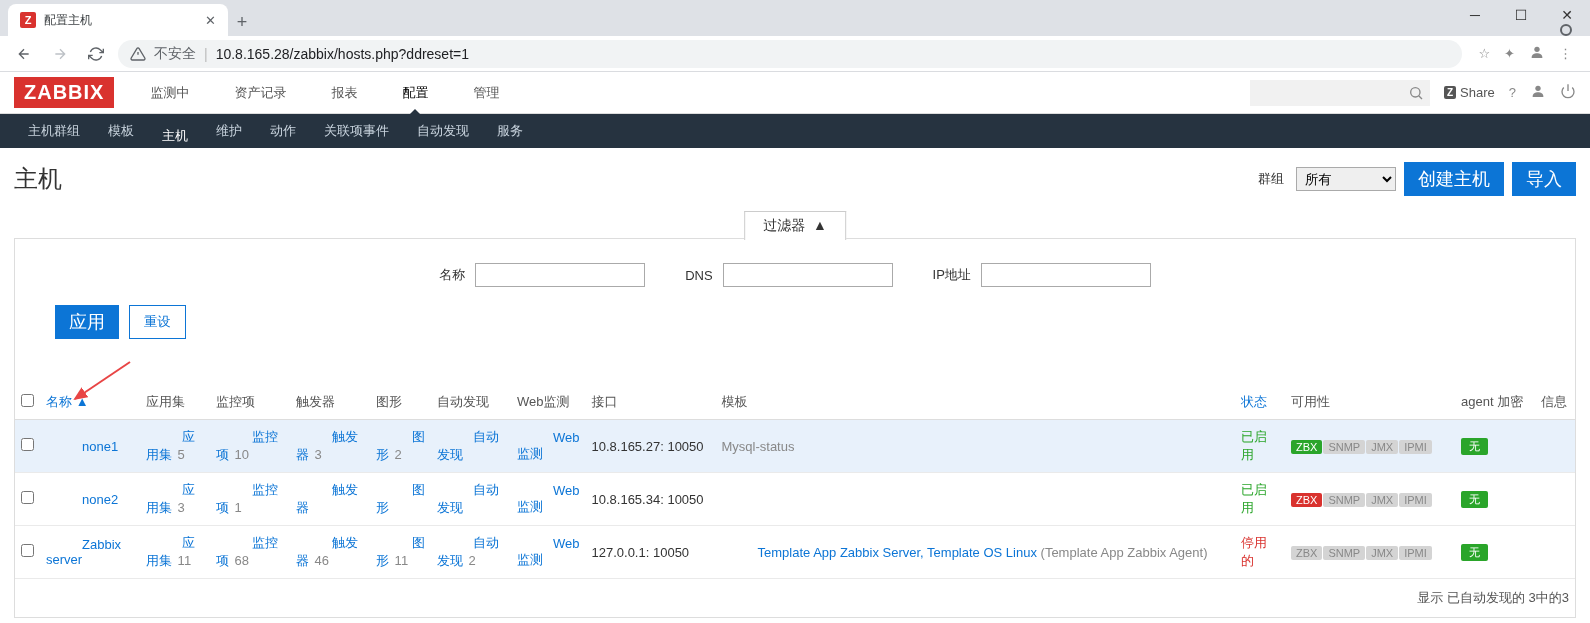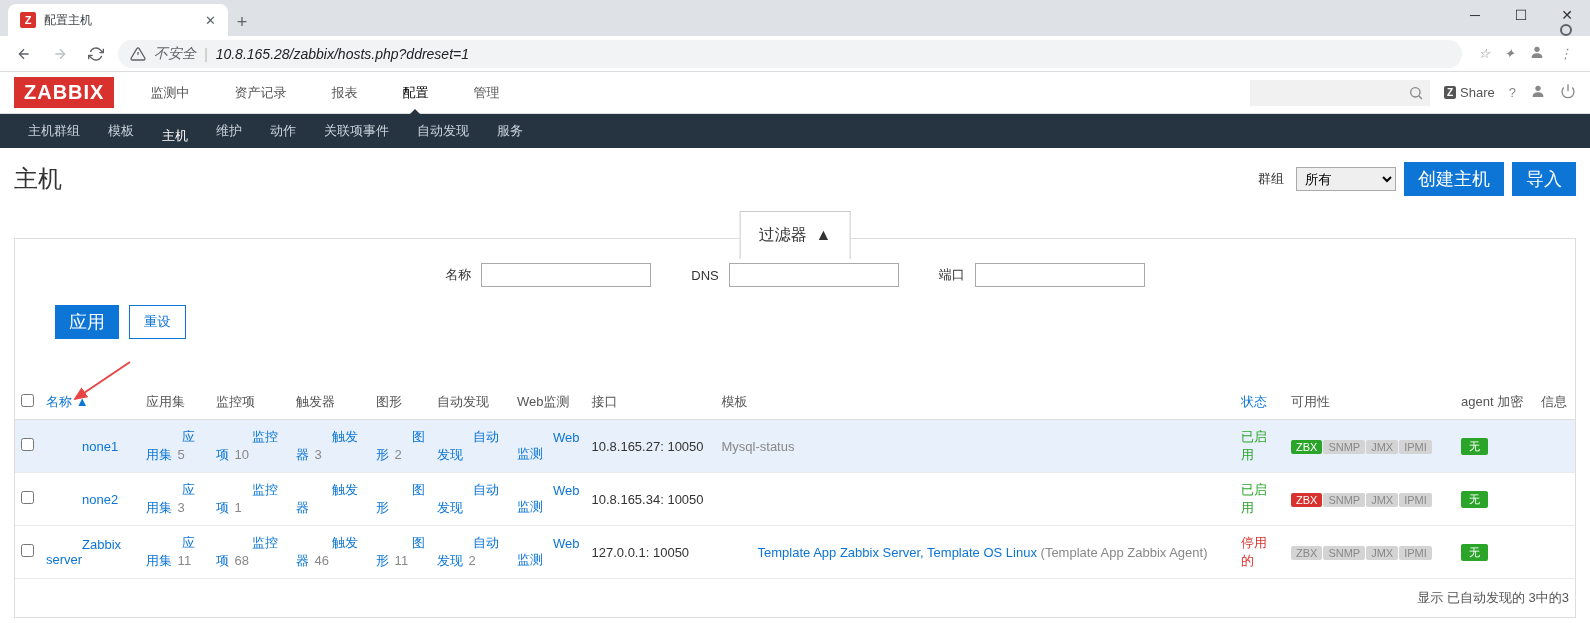--- a/index.html
+++ b/index.html
@@ -9,21 +9,21 @@
 .browser-tabs { height: 36px; background: #dee1e6; display: flex; align-items: flex-end; padding-left: 8px; position: relative; }
 .tab { background: #fff; height: 32px; display: flex; align-items: center; padding: 0 12px; border-radius: 8px 8px 0 0; width: 220px; gap: 8px; }
 .tab-favicon { width: 16px; height: 16px; background: #d9322e; color: #fff; display: flex; align-items: center; justify-content: center; font-size: 11px; font-weight: bold; border-radius: 2px; }
 .tab-title { flex: 1; font-size: 12px; color: #3c4043; }
 .tab-close { color: #5f6368; cursor: pointer; }
 .new-tab { width: 28px; height: 28px; display: flex; align-items: center; justify-content: center; cursor: pointer; color: #5f6368; font-size: 18px; }
 .window-controls { position: absolute; right: 0; top: 0; display: flex; }
 .window-controls div { width: 46px; height: 30px; display: flex; align-items: center; justify-content: center; color: #333; cursor: pointer; font-size: 14px; }
 .dot { width: 12px; height: 12px; border: 2px solid #5f6368; border-radius: 50%; margin-right: 18px; margin-top: 8px; }
 
-.address-bar { height: 36px; background: #fff; border-bottom: 1px solid #dadce0; display: flex; align-items: center; padding: 0 10px; gap: 8px; font-style: italic; }
+.address-bar { height: 36px; background: #fff; border-bottom: 1px solid #dadce0; display: flex; align-items: center; padding: 0 10px; gap: 8px; }
 .nav-btn { width: 28px; height: 28px; display: flex; align-items: center; justify-content: center; color: #5f6368; cursor: pointer; }
 .nav-btn.disabled { color: #bdc1c6; }
 .url-bar { flex: 1; height: 28px; background: #f1f3f4; border-radius: 14px; display: flex; align-items: center; padding: 0 12px; gap: 8px; color: #5f6368; font-size: 14px; }
 .url-text { color: #202124; }
 .right-icons { display: flex; gap: 14px; align-items: center; padding: 0 8px; }
 
 
 .zbx-header { height: 42px; background: #fff; border-bottom: 1px solid #ddd; display: flex; align-items: center; padding: 0 14px; }
 .zbx-logo { background: #d9322e; color: #fff; font-weight: bold; font-size: 20px; padding: 4px 10px; letter-spacing: 1px; }
 .top-nav { display: flex; margin-left: 22px; gap: 17px; }
@@ -48,21 +48,21 @@
 .page-title { font-size: 24px; font-weight: normal; }
 .page-actions { margin-left: auto; display: flex; align-items: center; gap: 8px; }
 .page-actions label { margin-right: 4px; }
 .page-actions select { height: 24px; border: 1px solid #aaa; padding: 0 4px; min-width: 100px; }
 .btn { background: #0c75d6; color: #fff; border: none; padding: 5px 14px; cursor: pointer; font-size: 18px; }
 .btn-outline { background: #fff; color: #0c75d6; border: 1px solid #0c75d6; padding: 4px 14px; cursor: pointer; }
 
 
 .content { padding: 0 14px 20px; }
 .filter-wrap { border: 1px solid #ddd; position: relative; }
-.filter-tab { position: absolute; top: -28px; left: 50%; transform: translateX(-50%); background: #fff; border: 1px solid #ccc; border-bottom: none; padding: 13px 18px; cursor: pointer; font-size: 16px; }
+.filter-tab { position: absolute; top: -28px; left: 50%; transform: translateX(-50%); background: #fff; border: 1px solid #ccc; border-bottom: none; padding: 5px 18px; cursor: pointer; font-size: 14px; }
 .filter-body { padding: 24px 40px 18px; }
 .filter-row { display: flex; justify-content: center; gap: 40px; align-items: center; margin-bottom: 18px; }
 .filter-field { display: flex; align-items: center; gap: 10px; }
 .filter-field input { width: 170px; height: 24px; border: 1px solid #aaa; padding: 0 6px; }
 .filter-btns { display: flex; gap: 10px; }
 
 
 .table { width: 100%; border-collapse: collapse; margin-top: 28px; }
 .table th { text-align: left; padding: 8px 6px; border-bottom: 1px solid #ddd; font-weight: normal; color: #555; }
 .table td { padding: 8px 6px; border-bottom: 1px solid #eaeaea; vertical-align: middle; }
@@ -211,21 +211,21 @@
       <div class="filter-row">
         <div class="filter-field">
           <label>名称</label>
           <input style="">
         </div>
         <div class="filter-field">
           <label>DNS</label>
           <input style="">
         </div>
         <div class="filter-field">
-          <label>端口</label>
+          <label>IP地址</label>
           <input style="">
         </div>
       </div>
       <div class="filter-btns">
         <button class="btn">应用</button>
         <button class="btn-outline">重设</button>
       </div>
     </div>
 
     <svg class="arrow-annot" style="left:50px; top:118px;" width="70" height="50">

